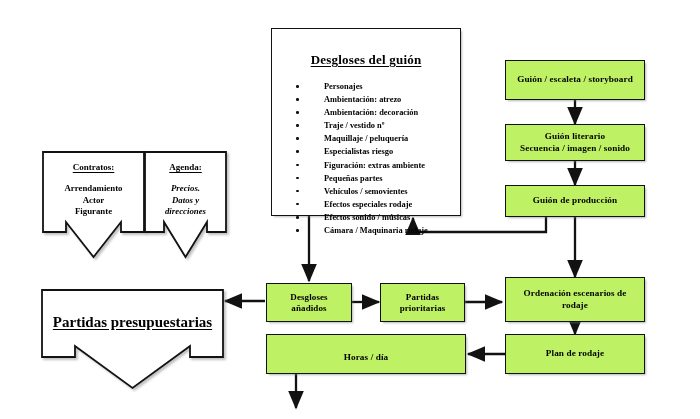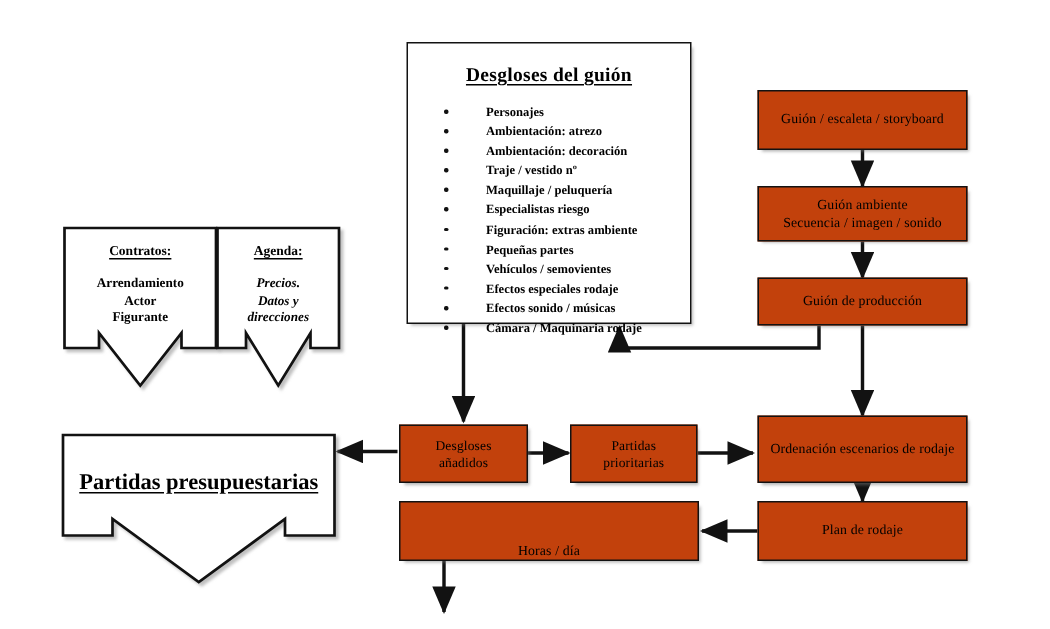--- a/index.html
+++ b/index.html
@@ -14,45 +14,45 @@
   #stage{position:relative;width:700px;height:419px;}
 
   
   #wires{position:absolute;left:0;top:0;width:700px;height:419px;}
 
   
   .box{
     position:absolute;
     box-sizing:border-box;
     border:1.6px solid #121212;
-    background:#c2410c;
+    background:#bef264;
     display:flex;
     align-items:center;
     justify-content:center;
     text-align:center;
-    font-weight:normal;
+    font-weight:bold;
     line-height:1.22;
     letter-spacing:.1px;
     z-index:3;
     box-shadow:2px 2px 2px -1px rgba(120,120,120,.55);
   }
   .box .lbl{display:block;padding:0 5px;}
 
   
   #panel{
     position:absolute;
     left:271px;top:28px;width:190px;height:188px;
     box-sizing:border-box;
     border:1.6px solid #121212;
     background:#fff;
     z-index:3;
     box-shadow:2px 2px 2px -1px rgba(120,120,120,.5);
   }
   #panel h1{
-    margin:2px;padding:11px 0 0 0;
+    margin:12px;padding:11px 0 0 0;
     font-size:13px;font-weight:bold;text-align:center;
     text-decoration:underline;
     text-underline-offset:2px;
     letter-spacing:.2px;
   }
   #panel ul{
     list-style:none;
     margin:10px 0 0 0;
     padding:0 16px 0 22px;
   }
@@ -137,21 +137,21 @@
       <li>Efectos sonido / músicas</li>
       <li>Cámara / Maquinaria rodaje</li>
     </ul>
   </div>
 
   <div class="box" style="left:505px;top:60px;width:140px;height:40px;font-size:9.2px;">
     <span class="lbl">Guión / escaleta / storyboard</span>
   </div>
 
   <div class="box" style="left:505px;top:124px;width:140px;height:37px;font-size:9.2px;flex-direction:column;">
-    <span class="lbl">Guión ambiente</span>
+    <span class="lbl">Guión literario</span>
     <span class="lbl">Secuencia / imagen / sonido</span>
   </div>
 
   <div class="box" style="left:505px;top:185px;width:140px;height:32px;font-size:9.2px;">
     <span class="lbl">Guión de producción</span>
   </div>
 
   <div class="box" style="left:505px;top:277px;width:140px;height:45px;font-size:9.2px;">
     <span class="lbl">Ordenación escenarios de rodaje</span>
   </div>
@@ -163,21 +163,21 @@
   <div class="box" style="left:266px;top:283px;width:86px;height:39px;font-size:9px;flex-direction:column;">
     <span class="lbl">Desgloses</span>
     <span class="lbl">añadidos</span>
   </div>
 
   <div class="box" style="left:380px;top:283px;width:85px;height:39px;font-size:9px;flex-direction:column;">
     <span class="lbl">Partidas</span>
     <span class="lbl">prioritarias</span>
   </div>
 
-  <div class="box" style="left:266px;top:334px;width:200px;height:40px;font-size:9.2px;align-items:flex-end;padding-top:8px;">
+  <div class="box" style="left:266px;top:334px;width:200px;height:40px;font-size:9.2px;align-items:center;padding-top:8px;">
     <span class="lbl">Horas / día</span>
   </div>
 
   <div class="blockarrow" style="left:41px;top:150px;width:105px;height:109px;">
     <svg viewBox="0 0 105 109" xmlns="http://www.w3.org/2000/svg" preserveAspectRatio="none">
       <path d="M2,2 L103,2 L103,82 L80,82 L80,72 L52.5,107 L25,72 L25,82 L2,82 Z" fill="#ffffff" stroke="#121212" stroke-width="1.8" stroke-linejoin="miter"></path>
     </svg>
     <div class="ba-text" style="top:12px;font-size:9px;">
       <span class="ul-head">Contratos:</span>
     </div>

